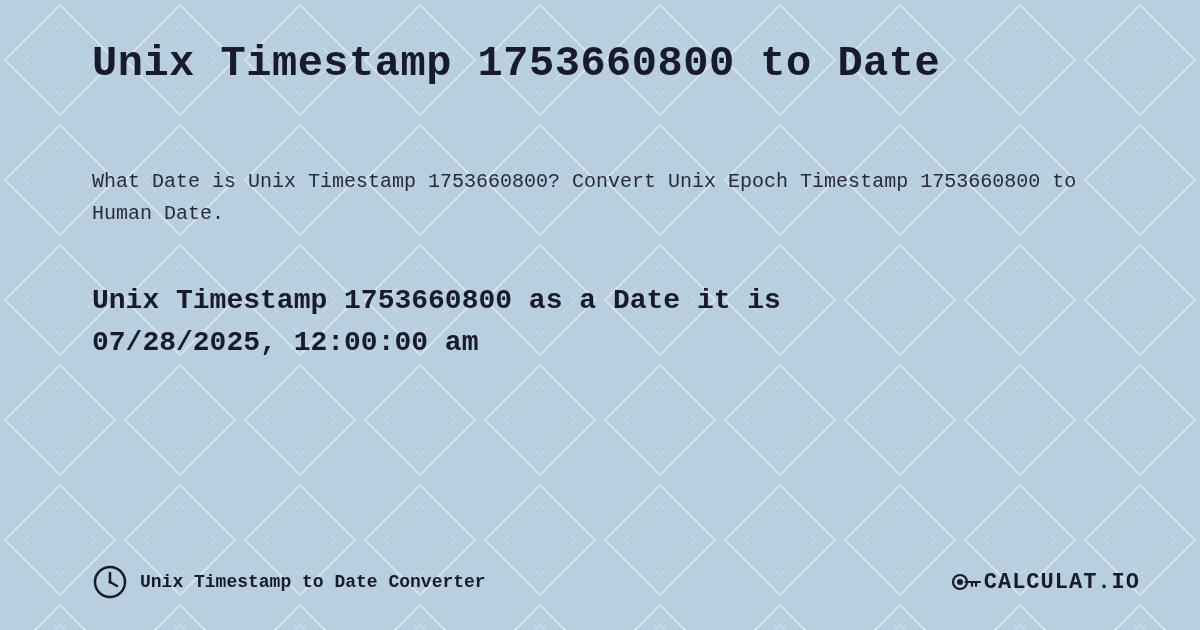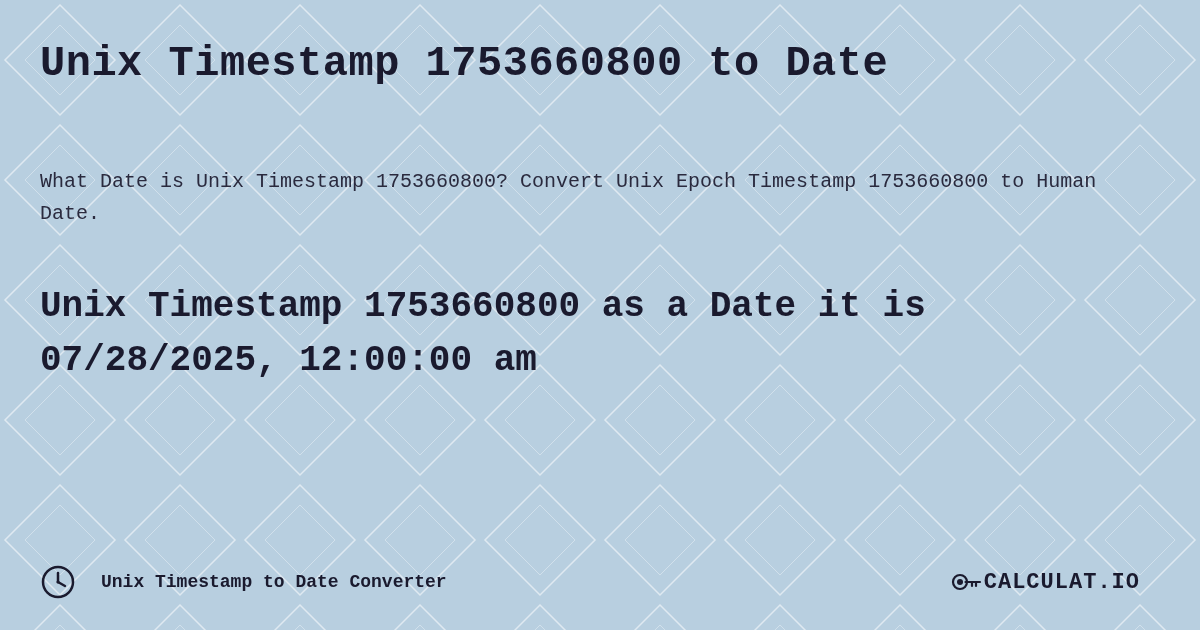--- a/index.html
+++ b/index.html
@@ -27,21 +27,21 @@
     }
 
     .bg-pattern svg {
       width: 100%;
       height: 100%;
     }
 
     .content {
       position: relative;
       z-index: 1;
-      padding: 40px 60px 30px 40px;
+      padding: 40px 60px 30px 92px;
       height: 100%;
       display: flex;
       flex-direction: column;
     }
 
     .main-title {
       font-size: 42px;
       font-weight: 900;
       color: #1a1a2e;
       margin-bottom: 30px;
@@ -53,40 +53,40 @@
       font-size: 20px;
       color: #2a2a3e;
       line-height: 1.6;
       margin-bottom: 50px;
       font-family: 'Courier New', Courier, monospace;
       font-weight: 400;
       margin-top: 48px;
     }
 
     .result-section {
-      font-size: 36px;
+      font-size: 28px;
       font-weight: 700;
       color: #1a1a2e;
       line-height: 1.5;
       font-family: 'Courier New', Courier, monospace;
       margin-bottom: auto;
     }
 
     .footer {
       display: flex;
       align-items: center;
       justify-content: space-between;
       margin-top: 20px;
       padding-top: 15px;
     }
 
     .footer-left {
       display: flex;
       align-items: center;
-      gap: 25px;
+      gap: 12px;
     }
 
     .clock-icon {
       width: 36px;
       height: 36px;
     }
 
     .footer-text {
       font-size: 18px;
       font-weight: 700;

